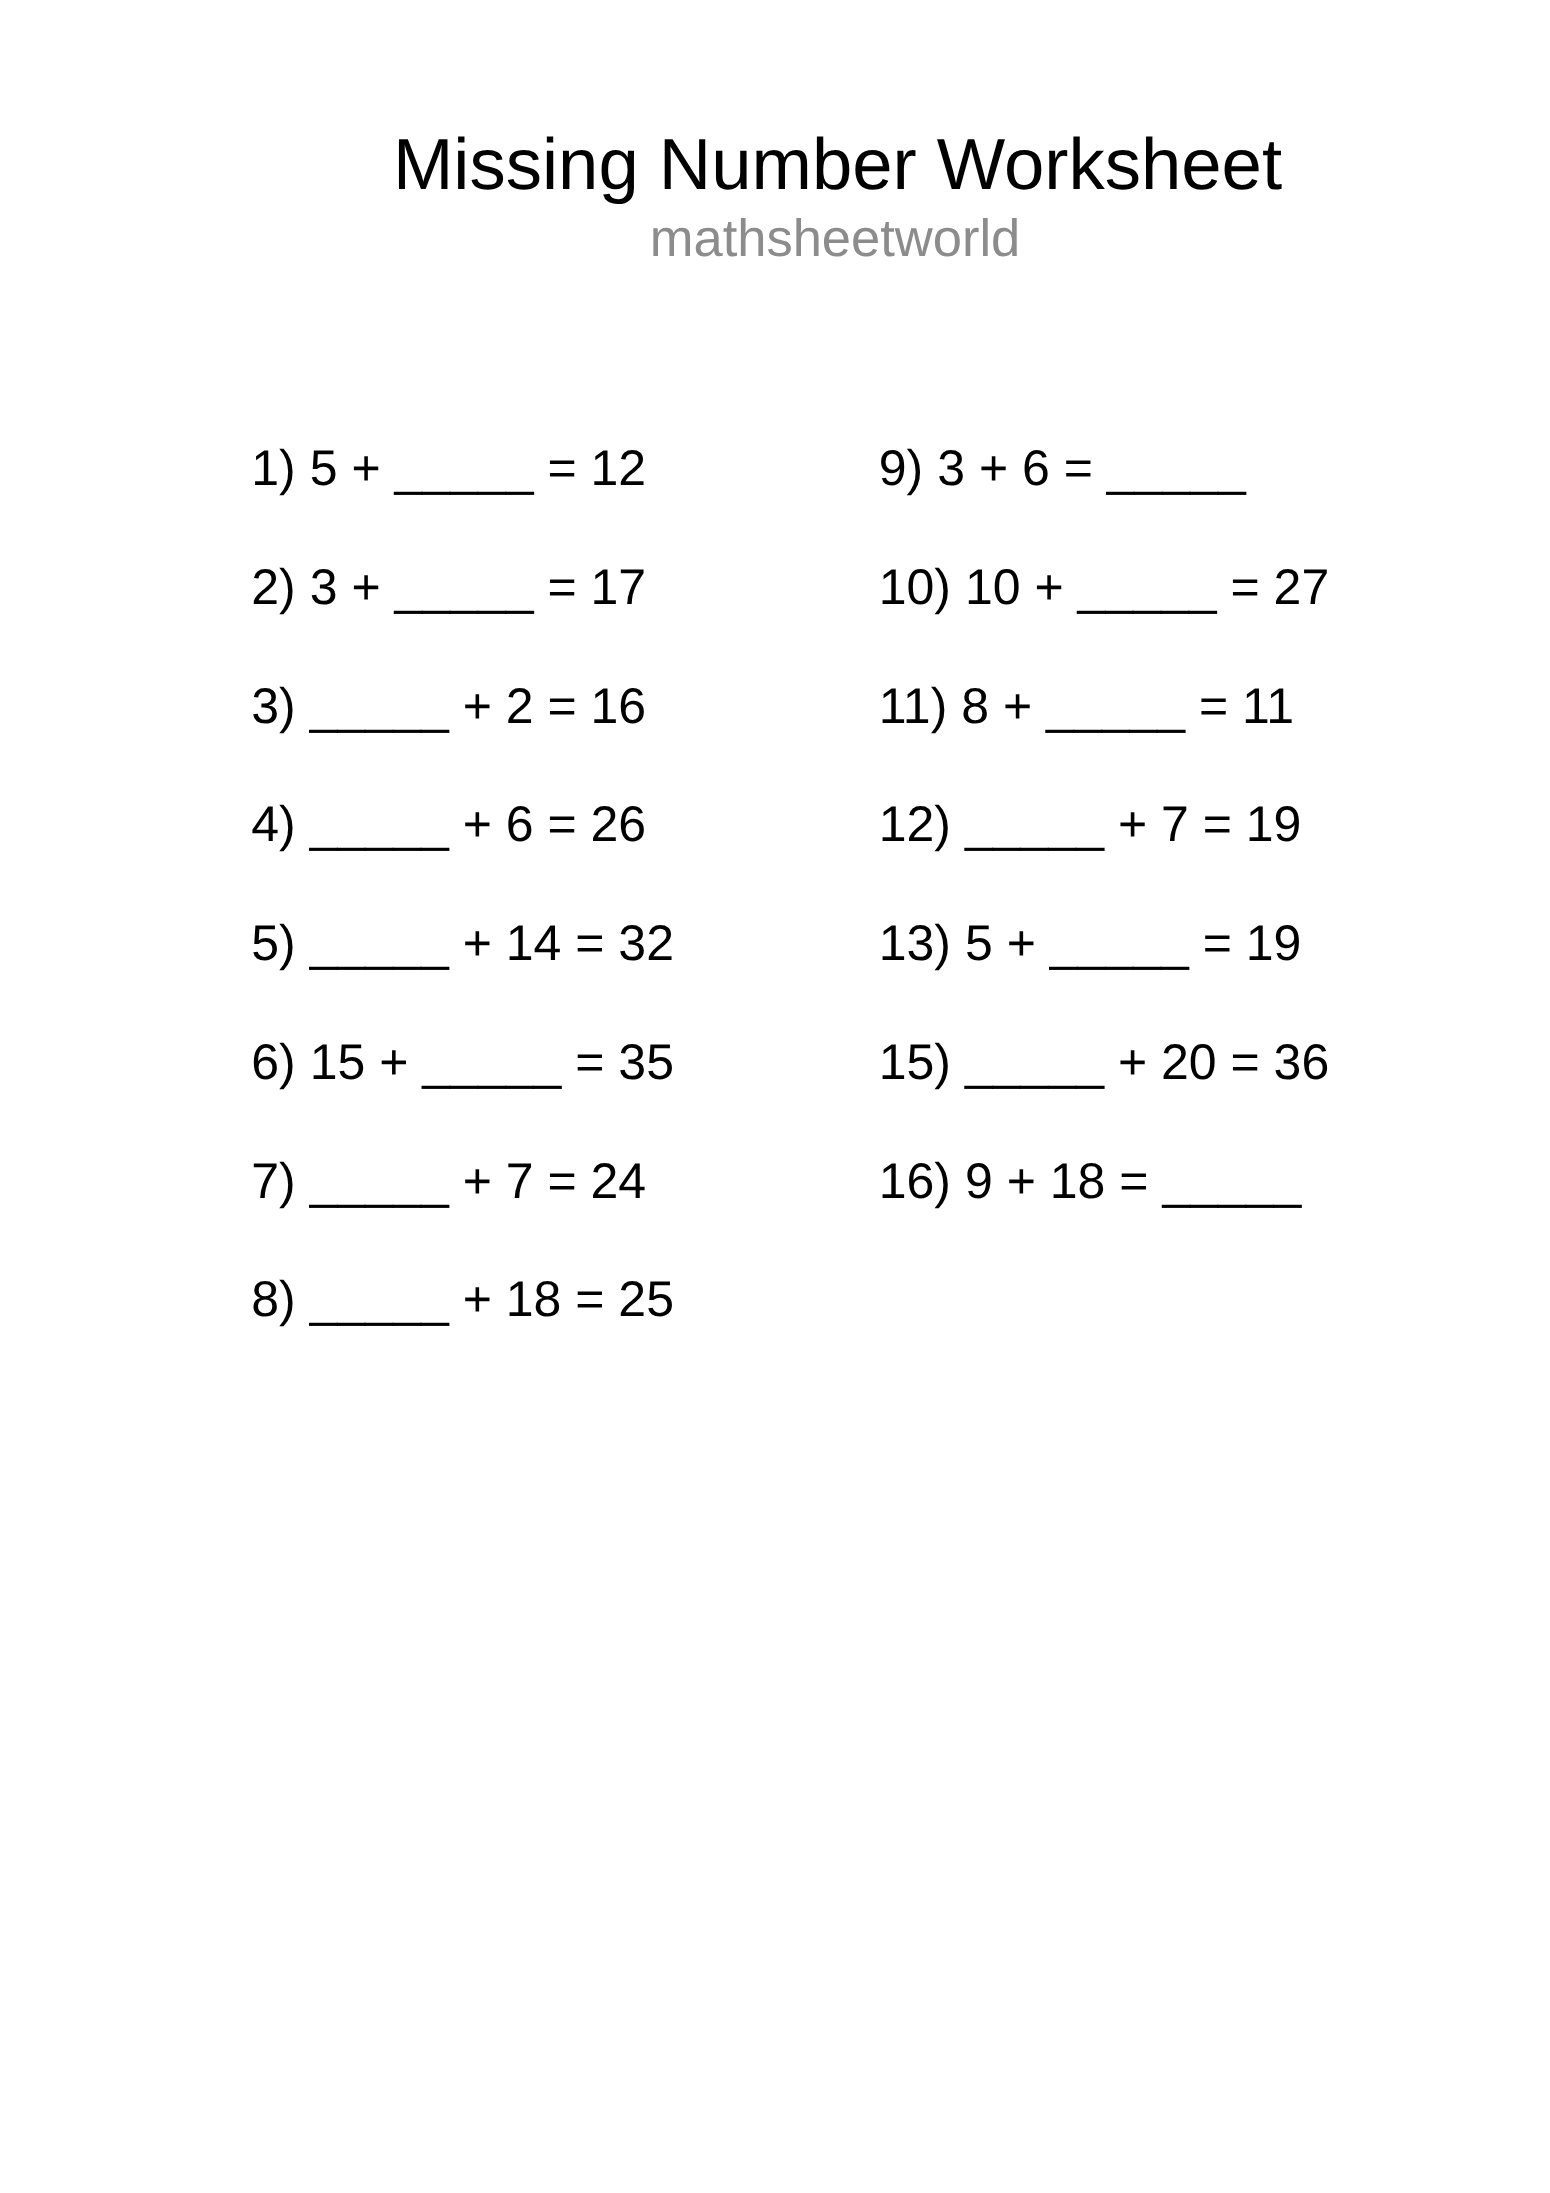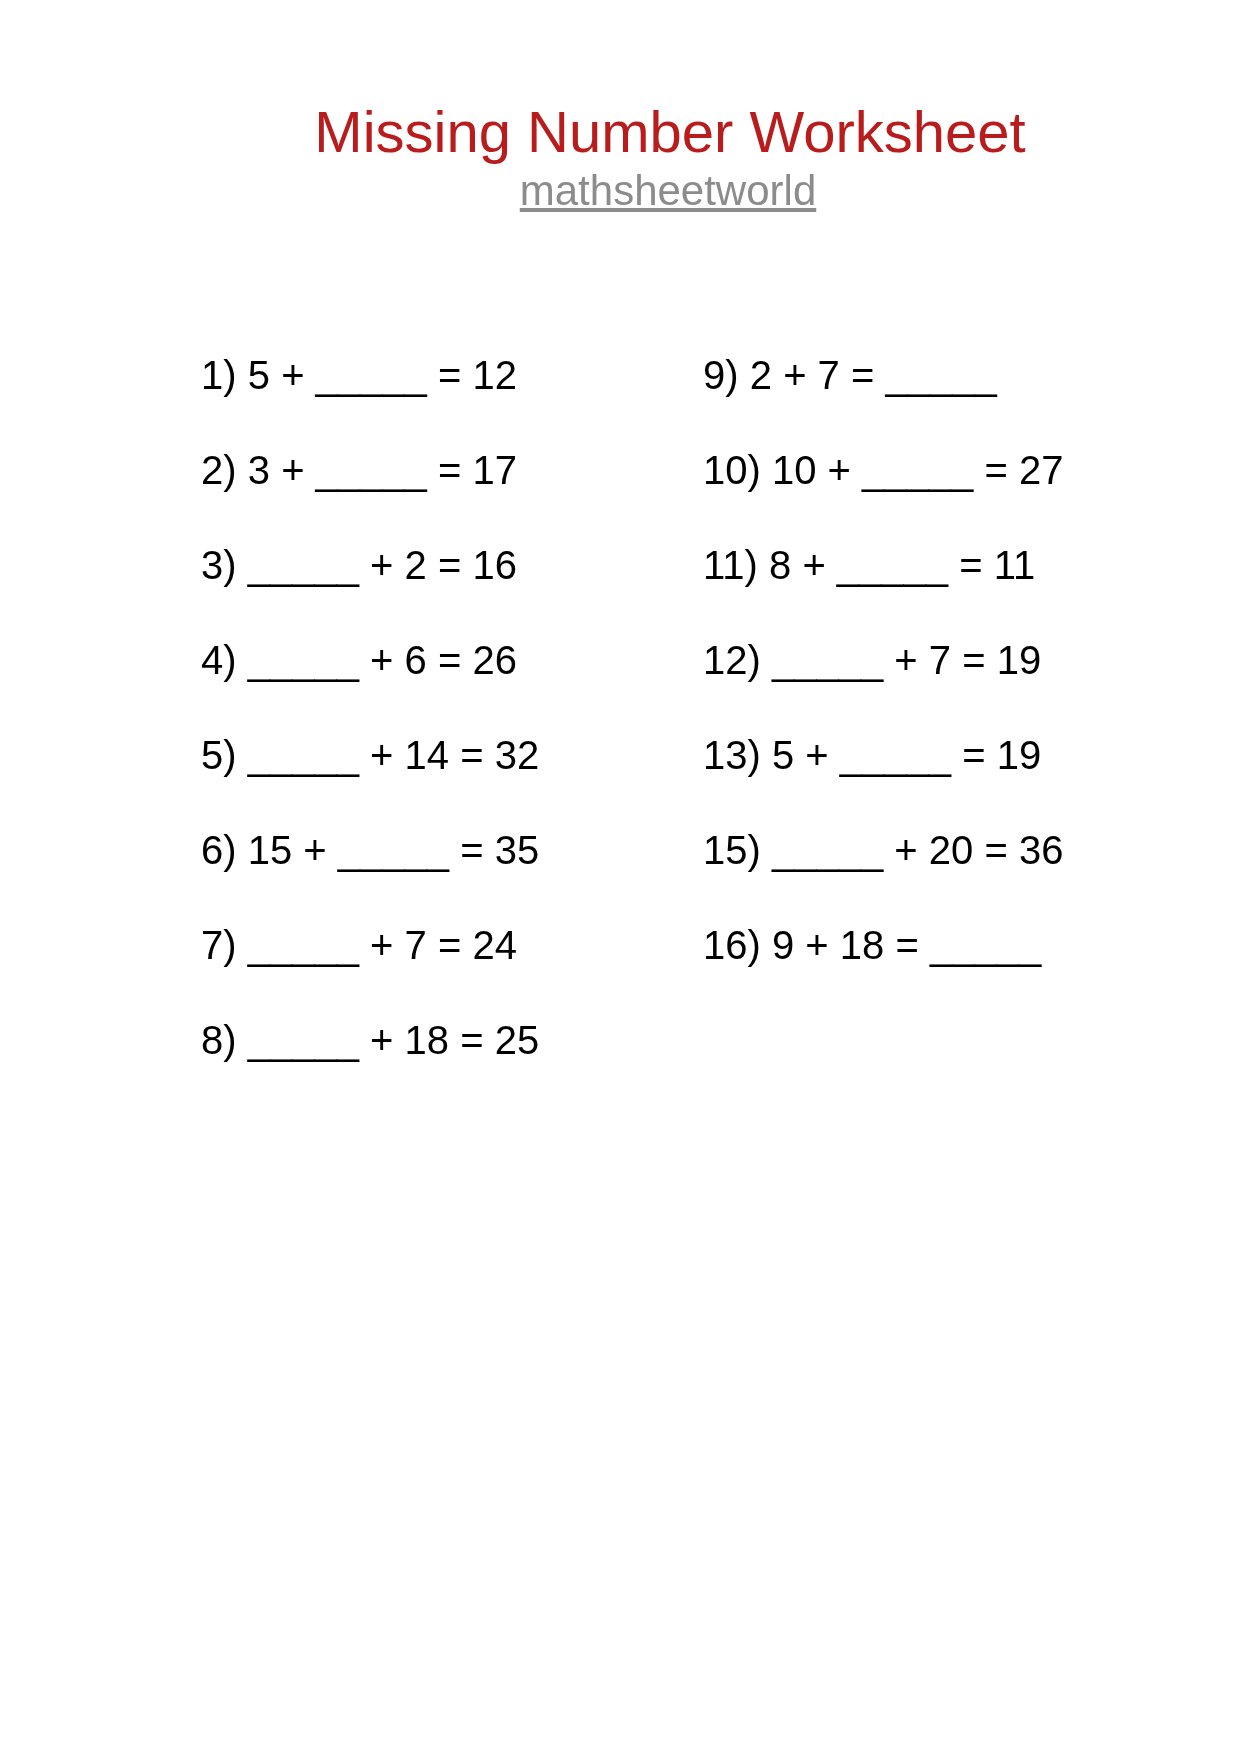--- a/index.html
+++ b/index.html
@@ -17,36 +17,35 @@
     overflow: hidden;
   }
   .title {
     position: absolute;
     top: 100px;
     left: 670px;
     transform: translateX(-50%);
     font-size: 58px;
     font-weight: 400;
     line-height: 1.1;
-    color: #b91c1c;
+    color: #000000;
     white-space: nowrap;
     margin: 0;
   }
   .subtitle {
     position: absolute;
     top: 168px;
     left: 668px;
     transform: translateX(-50%);
     font-size: 42px;
     font-weight: 400;
     line-height: 1.1;
     color: #8c8c8c;
     white-space: nowrap;
     margin: 0;
-    text-decoration: underline;
   }
   .column {
     position: absolute;
     top: 327px;
     display: flex;
     flex-direction: column;
   }
   .column.left  { left: 201px; }
   .column.right { left: 703px; }
   .problem {
@@ -101,21 +100,21 @@
     </div>
     <div class="problem">
       <span class="num">8)</span>
       <span class="expr">_____ + 18 = 25</span>
     </div>
   </div>
 
   <div class="column right">
     <div class="problem">
       <span class="num">9)</span>
-      <span class="expr">2 + 7 = _____</span>
+      <span class="expr">3 + 6 = _____</span>
     </div>
     <div class="problem">
       <span class="num">10)</span>
       <span class="expr">10 + _____ = 27</span>
     </div>
     <div class="problem">
       <span class="num">11)</span>
       <span class="expr">8 + _____ = 11</span>
     </div>
     <div class="problem">

